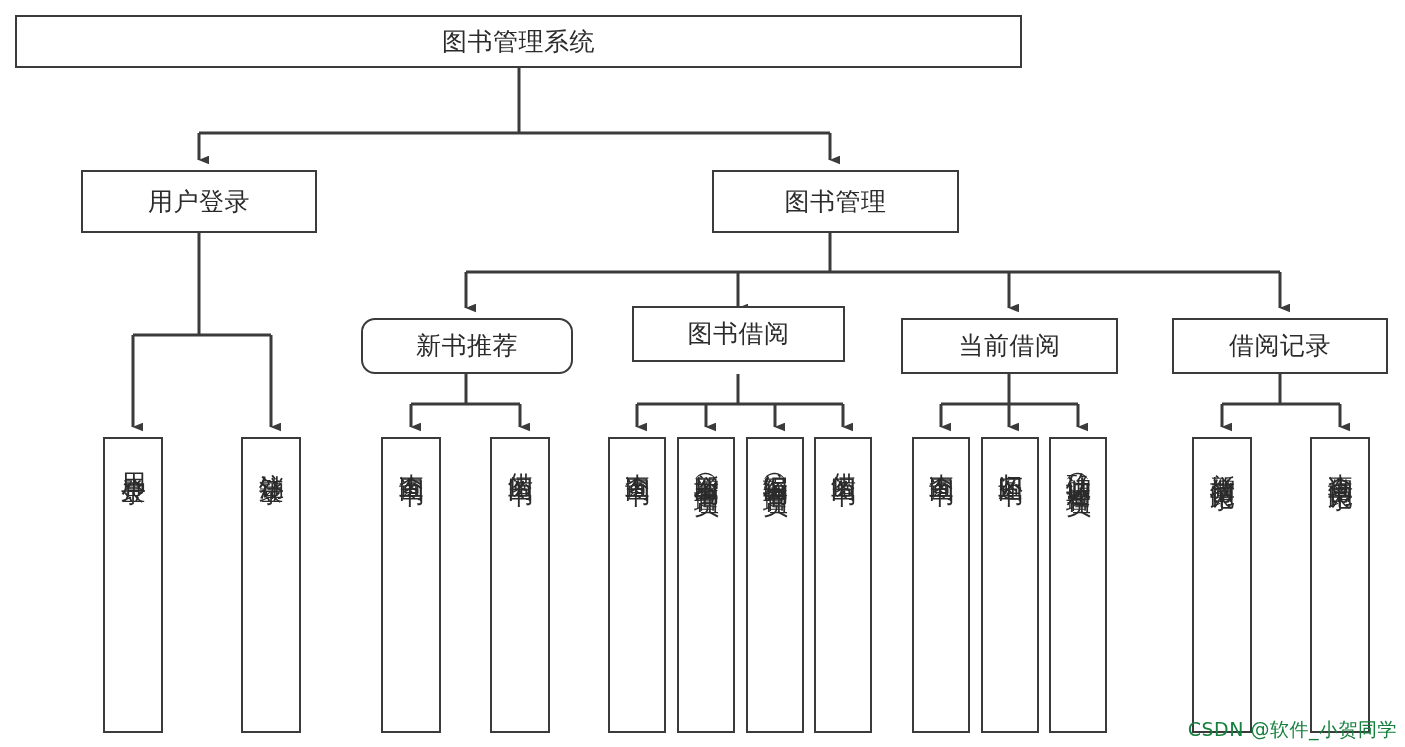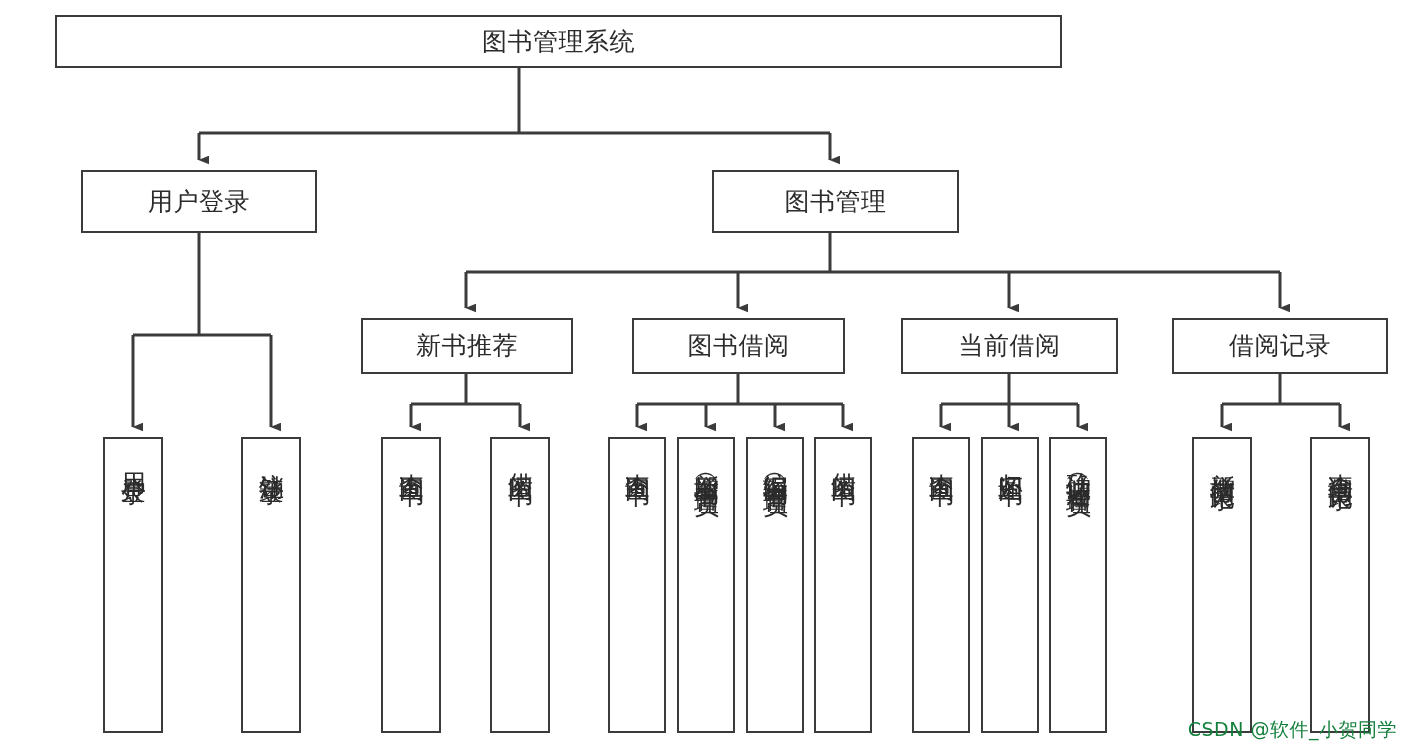--- a/index.html
+++ b/index.html
@@ -52,21 +52,20 @@
     writing-mode: vertical-rl;
     text-orientation: upright;
     font-size: 25px;
     line-height: 1.12;
     letter-spacing: 3px;
     white-space: nowrap;
     color: #2b2b2b;
   }
   .node-root {
     font-size: 26px;
-    margin-left: 40px;
   }
   .watermark {
     position: absolute;
     right: 8px;
     bottom: 4px;
     font-size: 19px;
     color: #15803d;
     letter-spacing: 0.5px;
     white-space: nowrap;
     user-select: none;
@@ -134,24 +133,24 @@
     <span>图书管理系统</span>
   </div>
 
   <div class="node horizontal" style="left:81px; top:170px; width:236px; height:63px;">
     <span>用户登录</span>
   </div>
   <div class="node horizontal" style="left:712px; top:170px; width:247px; height:63px;">
     <span>图书管理</span>
   </div>
 
-  <div class="node horizontal" style="left:361px; top:318px; width:212px; height:56px;">
+  <div class="node horizontal" style="left:361px; top:318px; width:212px; height:56px;border-radius:14px;">
     <span>新书推荐</span>
   </div>
-  <div class="node horizontal" style="left:632px; top:318px; width:213px; height:56px;">
+  <div class="node horizontal" style="left:632px; top:306px; width:213px; height:56px;">
     <span>图书借阅</span>
   </div>
   <div class="node horizontal" style="left:901px; top:318px; width:217px; height:56px;">
     <span>当前借阅</span>
   </div>
   <div class="node horizontal" style="left:1172px; top:318px; width:216px; height:56px;">
     <span>借阅记录</span>
   </div>
 
   <div class="node vertical" style="left:103px; top:437px; width:60px; height:296px;">

